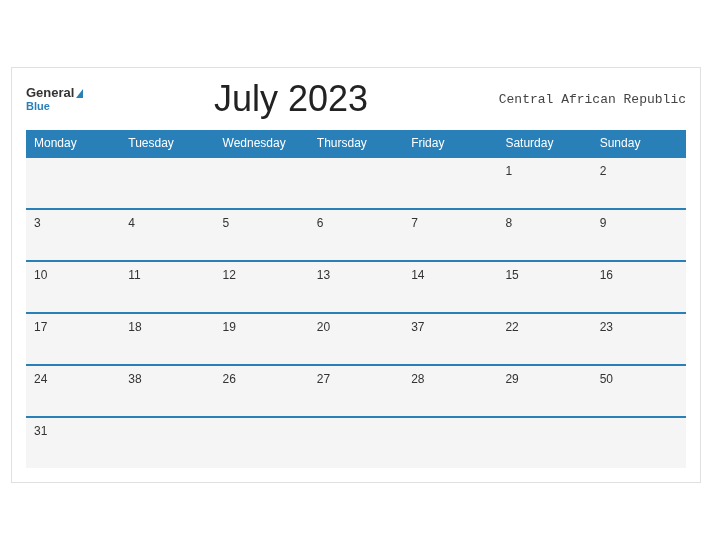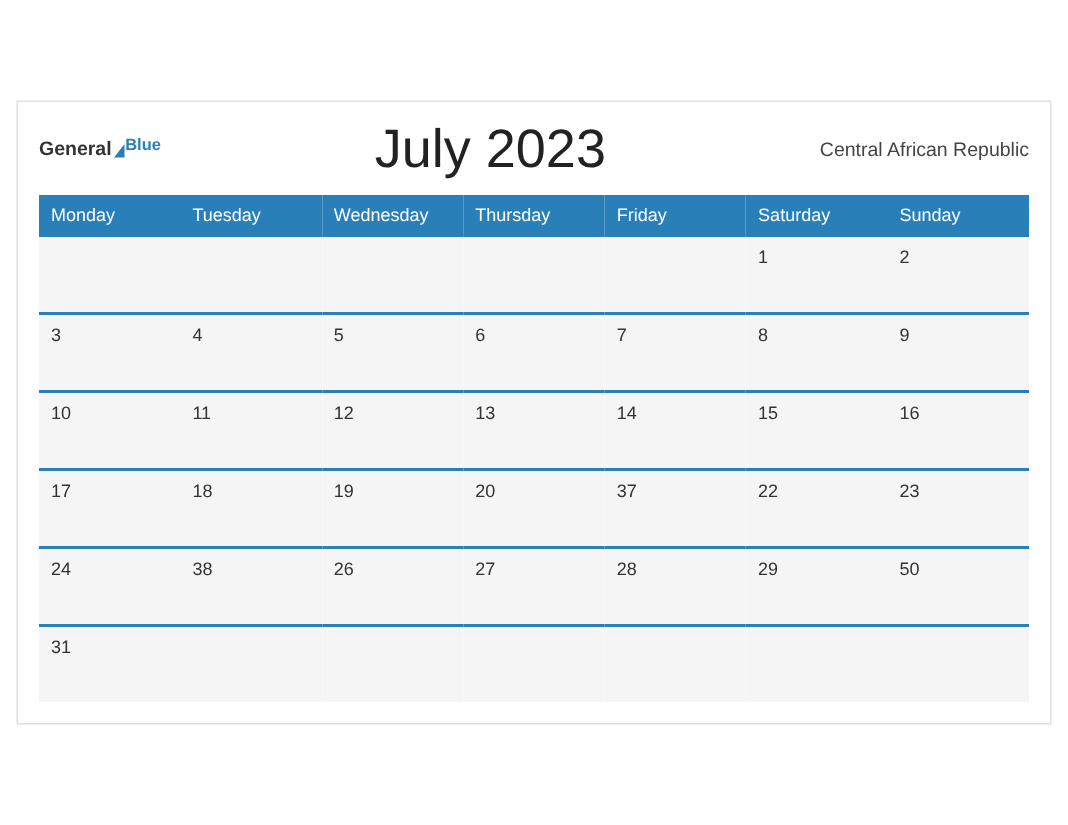--- a/index.html
+++ b/index.html
@@ -19,21 +19,21 @@
       border: 1px solid #e0e0e0;
     }
     .header {
       display: flex;
       align-items: center;
       justify-content: space-between;
       margin-bottom: 10px;
     }
     .logo {
       display: flex;
-      flex-direction: row;
+      flex-direction: column;
       font-size: 11px;
       line-height: 1.2;
     }
     .logo-general {
       font-size: 13px;
       font-weight: bold;
       color: #333;
     }
     .logo-blue {
       color: #2980b9;
@@ -52,20 +52,21 @@
     .month-title {
       font-size: 36px;
       font-weight: normal;
       color: #222;
       text-align: center;
     }
     .country-label {
       font-size: 13px;
       color: #444;
       text-align: right;
+      font-family: Liberation Mono, monospace;
     }
     .calendar-table {
       width: 100%;
       border-collapse: collapse;
     }
     .calendar-table thead tr th {
       background: #2980b9;
       color: #fff;
       font-size: 12px;
       font-weight: normal;

